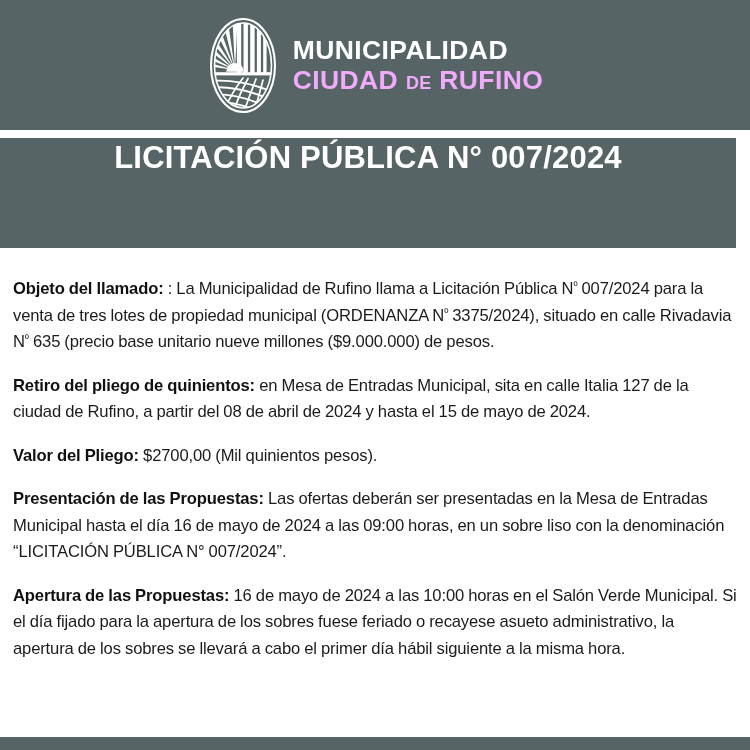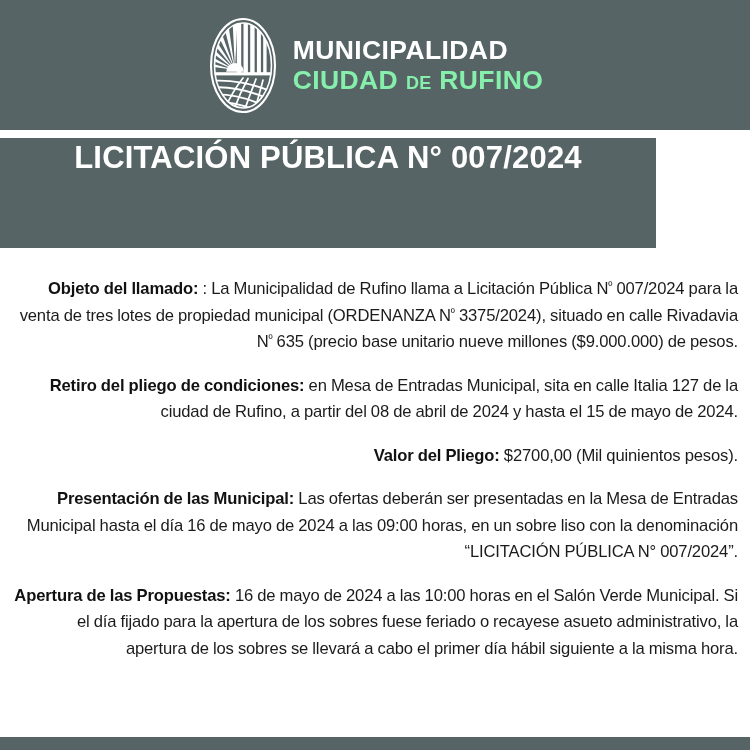--- a/index.html
+++ b/index.html
@@ -50,21 +50,21 @@
   }
   .brand-line1 {
     color: #ffffff;
     font-size: 26.5px;
     font-weight: bold;
     letter-spacing: 0.4px;
     font-family: "Liberation Sans", sans-serif;
     white-space: nowrap;
   }
   .brand-line2 {
-    color: #86efac;
+    color: #f0abfc;
     font-size: 26.5px;
     font-weight: bold;
     letter-spacing: 0.4px;
     margin-top: 4px;
     font-family: "Liberation Sans", sans-serif;
     white-space: nowrap;
   }
   .brand-de {
     font-size: 18px;
     font-weight: bold;
@@ -73,21 +73,21 @@
 
   
   .divider {
     width: 750px;
     height: 8px;
     background: #ffffff;
   }
 
   
   .title-band {
-    width: 656px;
+    width: 736px;
     height: 110px;
     background: #566465;
     display: flex;
     flex-direction: column;
     align-items: center;
     justify-content: flex-start;
     box-sizing: border-box;
     padding-bottom: 4px;
   }
   .title-line {
@@ -104,21 +104,20 @@
   
   .body-area {
     position: absolute;
     top: 248px;
     left: 0;
     width: 750px;
     height: 489px;
     background: #ffffff;
     box-sizing: border-box;
     padding: 28px 12px 0 13px;
-    text-align: right;
   }
   .para {
     font-size: 16.6px;
     line-height: 1.60;
     color: #1b1b1b;
     margin: 0 0 17px 0;
     font-family: "Liberation Sans", sans-serif;
     letter-spacing: -0.15px;
     word-spacing: -0.3px;
   }
@@ -222,25 +221,25 @@
   <div class="divider"></div>
 
   <div class="title-band">
     <div class="title-line">LICITACIÓN PÚBLICA N° 007/2024</div>
   </div>
 
   <div class="body-area">
 
     <p class="para"><span class="lead">Objeto del llamado:</span><span> : La Municipalidad de Rufino llama a Licitación Pública N</span><sup class="ord">º</sup><span> 007/2024 para la venta de tres lotes de propiedad municipal (ORDENANZA N</span><sup class="ord">º</sup><span> 3375/2024), situado en calle Rivadavia N</span><sup class="ord">º</sup><span> 635 (precio base unitario nueve millones  ($9.000.000) de pesos.</span></p>
 
-    <p class="para"><span class="lead">Retiro del pliego de condiciones:</span><span> en Mesa de Entradas Municipal, sita en calle Italia 127 de la ciudad de Rufino, a partir del  08 de abril de 2024 y hasta el 15 de mayo de 2024.</span></p>
+    <p class="para"><span class="lead">Retiro del pliego de quinientos:</span><span> en Mesa de Entradas Municipal, sita en calle Italia 127 de la ciudad de Rufino, a partir del  08 de abril de 2024 y hasta el 15 de mayo de 2024.</span></p>
 
     <p class="para"><span class="lead">Valor del Pliego:</span><span> $2700,00 (Mil quinientos pesos).</span></p>
 
-    <p class="para"><span class="lead">Presentación de las Municipal:</span><span> Las ofertas deberán ser presentadas en la Mesa de Entradas Municipal hasta el día 16 de mayo de 2024 a las 09:00 horas, en un sobre liso con la denominación “LICITACIÓN PÚBLICA N° 007/2024”.</span></p>
+    <p class="para"><span class="lead">Presentación de las Propuestas:</span><span> Las ofertas deberán ser presentadas en la Mesa de Entradas Municipal hasta el día 16 de mayo de 2024 a las 09:00 horas, en un sobre liso con la denominación “LICITACIÓN PÚBLICA N° 007/2024”.</span></p>
 
     <p class="para"><span class="lead">Apertura de las Propuestas:</span><span> 16 de mayo de 2024 a las 10:00 horas en el Salón Verde Municipal. Si el día fijado para la apertura de los sobres fuese feriado o recayese asueto administrativo, la apertura de los sobres se llevará a cabo el primer día hábil siguiente a la misma hora.</span></p>
 
   </div>
 
   <div class="footer-band"></div>
 
 </div>
 
 </body></html>

